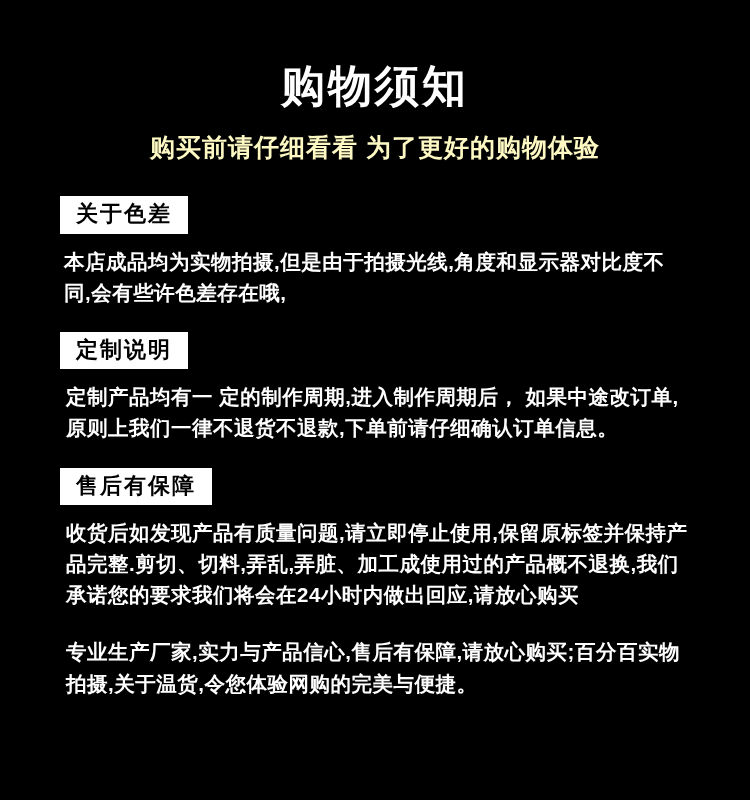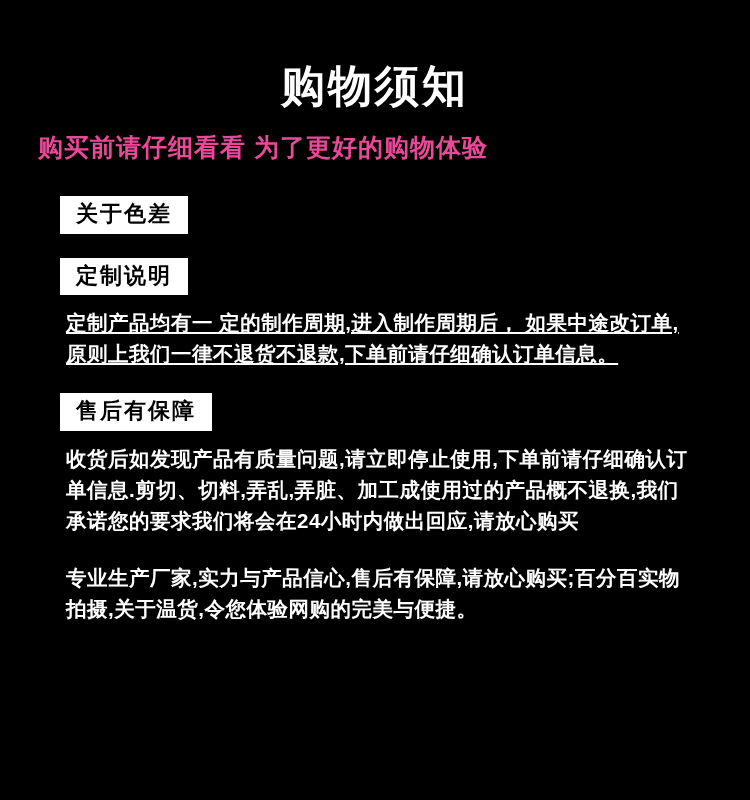--- a/index.html
+++ b/index.html
@@ -27,24 +27,24 @@
     text-align: center;
     font-size: 44px;
     font-weight: bold;
     letter-spacing: 3px;
     color: #ffffff;
     margin: 0;
     padding-top: 62px;
     line-height: 1.1;
   }
   .subtitle {
-    text-align: left;
+    text-align: center;
     font-size: 25px;
     font-weight: bold;
-    color: #ec4899;
+    color: #fef9c3;
     margin: 0;
     padding-top: 22px;
     letter-spacing: 1px;
     line-height: 1.2;
   }
   .section {
     margin-top: 22px;
   }
   .section-tag {
     display: inline-block;
@@ -67,43 +67,44 @@
     padding: 0 24px 0 26px;
     text-align: left;
     word-break: break-all;
   }
   .sec-2 .section-body,
   .sec-3 .section-body,
   .sec-4 .section-body {
     padding-left: 28px;
   }
   .sec-1 { margin-top: 34px; }
-  .sec-2 { margin-top: 24px; text-decoration: underline; }
+  .sec-2 { margin-top: 24px; }
   .sec-3 { margin-top: 24px; }
   .sec-4 { margin-top: 26px; }
 </style>
 </head>
 <body>
 
 <div class="page">
 
   <h1 class="title">购物须知</h1>
   <p class="subtitle">购买前请仔细看看 为了更好的购物体验</p>
 
   <div class="section sec-1">
     <div class="section-tag">关于色差</div>
+    <div class="section-body">本店成品均为实物拍摄,但是由于拍摄光线,角度和显示器对比度不同,会有些许色差存在哦,</div>
   </div>
 
   <div class="section sec-2">
     <div class="section-tag">定制说明</div>
     <div class="section-body">定制产品均有一 定的制作周期,进入制作周期后， 如果中途改订单,原则上我们一律不退货不退款,下单前请仔细确认订单信息。</div>
   </div>
 
   <div class="section sec-3">
     <div class="section-tag">售后有保障</div>
-    <div class="section-body">收货后如发现产品有质量问题,请立即停止使用,下单前请仔细确认订单信息.剪切、切料,弄乱,弄脏、加工成使用过的产品概不退换,我们承诺您的要求我们将会在24小时内做出回应,请放心购买</div>
+    <div class="section-body">收货后如发现产品有质量问题,请立即停止使用,保留原标签并保持产品完整.剪切、切料,弄乱,弄脏、加工成使用过的产品概不退换,我们承诺您的要求我们将会在24小时内做出回应,请放心购买</div>
   </div>
 
   <div class="section sec-4">
     <div class="section-body">专业生产厂家,实力与产品信心,售后有保障,请放心购买;百分百实物拍摄,关于温货,令您体验网购的完美与便捷。</div>
   </div>
 
 </div>
 
 </body></html>

